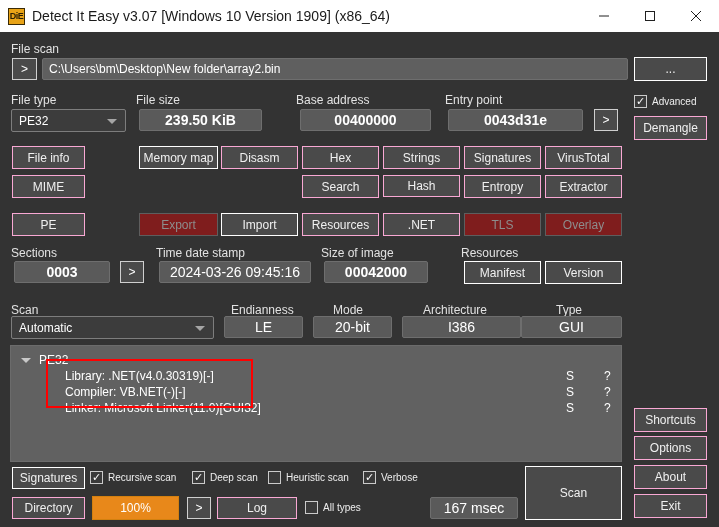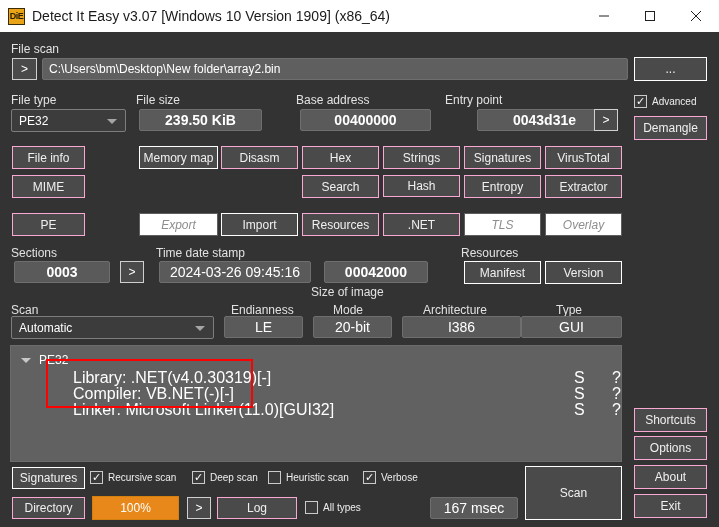--- a/index.html
+++ b/index.html
@@ -44,21 +44,21 @@
   }
   .btn{
     background:#4a4a4a;
     border:1px solid #f9a8d4;
     color:#f0f0f0;
     font-size:12px;
     display:flex; align-items:center; justify-content:center;
     text-align:center;
     font-family:"Liberation Sans", sans-serif;
   }
-  .btn.disabled{ color:#8d8d8d; border-color:#5e5e5e; background:#ffffff;font-style:italic; }
+  .btn.disabled{ color:#8d8d8d; border-color:#5e5e5e; background:#7f1d1d; }
   .btn.focus{ border:1px solid #ffffff; }
   .field{
     background:#5a5a5a;
     border:1px solid #6e6e6e;
     border-radius:2px;
     color:#ffffff;
     font-size:14px; font-weight:bold;
     display:flex; align-items:center; justify-content:center;
   }
   .field.normalw{ font-weight:normal; }
@@ -117,22 +117,22 @@
     display:flex; align-items:center; color:#ffffff; font-size:12px;
   }
   .tri{
     width:0;height:0;
     border-left:5px solid transparent;
     border-right:5px solid transparent;
     border-top:5px solid #c8c8c8;
     margin-right:8px;
   }
   .tree-row{
-    position:absolute; left:12px; width:100%;
-    height:16px; color:#ffffff; font-size:16px;
+    position:absolute; left:4px; width:100%;
+    height:16px; color:#ffffff; font-size:12px;
   }
   .tree-row .nm{ position:absolute; left:50px; top:0; white-space:nowrap; }
   .tree-row .c1{ position:absolute; left:551px; top:0; }
   .tree-row .c2{ position:absolute; left:589px; top:0; }
 
   .redbox{
     position:absolute;
     border:2px solid #ff0000;
     pointer-events:none;
   }
@@ -183,21 +183,21 @@
   <span class="arrow"></span>
 </div>
 
 <div class="label" style="position:absolute;left:136px;top:93px;">File size</div>
 <div class="field" style="position:absolute;left:139px;top:109px;width:123px;height:22px;">239.50 KiB</div>
 
 <div class="label" style="position:absolute;left:296px;top:93px;">Base address</div>
 <div class="field" style="position:absolute;left:300px;top:109px;width:131px;height:22px;">00400000</div>
 
 <div class="label" style="position:absolute;left:445px;top:93px;">Entry point</div>
-<div class="field" style="position:absolute;left:448px;top:109px;width:135px;height:22px;margin-left:29px;">0043d31e</div>
+<div class="field" style="position:absolute;left:448px;top:109px;width:135px;height:22px;">0043d31e</div>
 <div class="smallbtn" style="position:absolute;left:594px;top:109px;width:24px;height:22px;">&gt;</div>
 
 <div class="cb" style="position:absolute;left:634px;top:95px;">
   <span class="cbbox">✓</span>
   <span class="txt">Advanced</span>
 </div>
 <div class="btn" style="position:absolute;left:634px;top:116px;width:73px;height:24px;">Demangle</div>
 
 <div class="btn" style="position:absolute;left:12px;top:146px;width:73px;height:23px;">File info</div>
 <div class="btn focus" style="position:absolute;left:139px;top:146px;width:79px;height:23px;">Memory map</div>
@@ -221,21 +221,21 @@
 <div class="btn disabled" style="position:absolute;left:464px;top:213px;width:77px;height:23px;">TLS</div>
 <div class="btn disabled" style="position:absolute;left:545px;top:213px;width:77px;height:23px;">Overlay</div>
 
 <div class="label" style="position:absolute;left:11px;top:246px;">Sections</div>
 <div class="field" style="position:absolute;left:14px;top:261px;width:96px;height:22px;">0003</div>
 <div class="smallbtn" style="position:absolute;left:120px;top:261px;width:24px;height:22px;">&gt;</div>
 
 <div class="label" style="position:absolute;left:156px;top:246px;">Time date stamp</div>
 <div class="field normalw" style="position:absolute;left:159px;top:261px;width:152px;height:22px;">2024-03-26 09:45:16</div>
 
-<div class="label" style="position:absolute;left:311px;top:246px;margin-top:39px;">Size of image</div>
+<div class="label" style="position:absolute;left:321px;top:246px;">Size of image</div>
 <div class="field" style="position:absolute;left:324px;top:261px;width:104px;height:22px;">00042000</div>
 
 <div class="label" style="position:absolute;left:461px;top:246px;">Resources</div>
 <div class="btn focus" style="position:absolute;left:464px;top:261px;width:77px;height:23px;">Manifest</div>
 <div class="btn focus" style="position:absolute;left:545px;top:261px;width:77px;height:23px;">Version</div>
 
 <div class="label" style="position:absolute;left:11px;top:303px;">Scan</div>
 <div class="combo" style="position:absolute;left:11px;top:316px;width:203px;height:23px;">
   <span>Automatic</span>
   <span class="arrow"></span>

